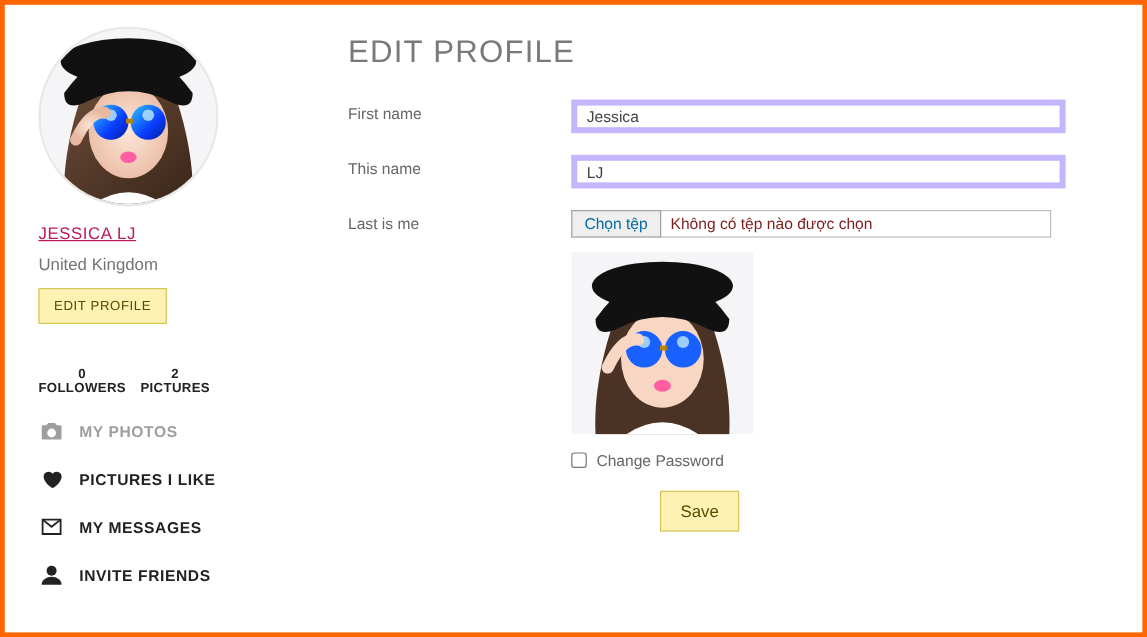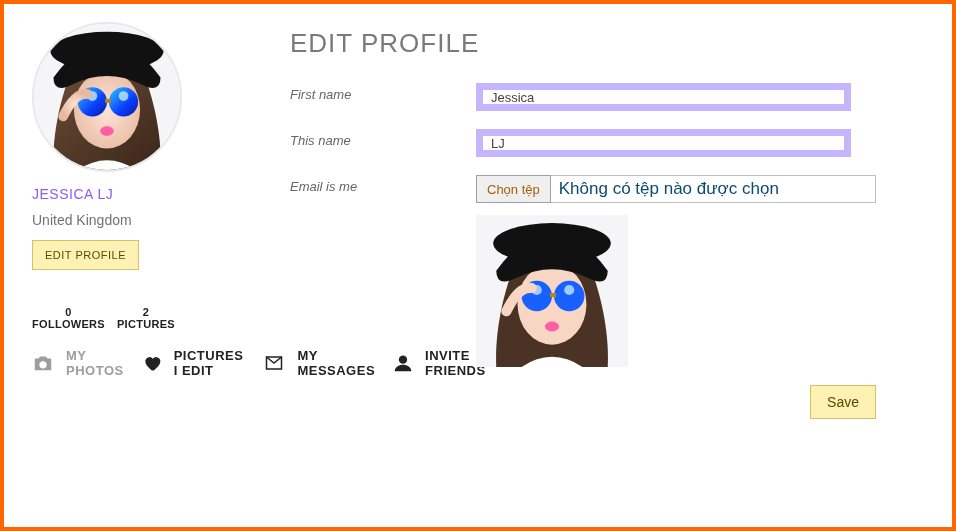--- a/index.html
+++ b/index.html
@@ -19,21 +19,21 @@
   .avatar-wrap { width: 150px; height: 150px; }
   .avatar {
     width: 150px; height: 150px; border-radius: 50%;
     overflow: hidden; background: #fff;
     border: 2px solid #e8e8e8;
   }
   .avatar svg { width: 100%; height: 100%; display: block; }
   .username {
     margin-top: 14px;
     font-size: 14px; letter-spacing: .5px;
-    color: #8b5cf6; 
+    color: #be185d; text-decoration: underline;
     font-weight: 500;
   }
   .location {
     margin-top: 10px;
     font-size: 14px; color: #737373;
   }
   .edit-btn {
     margin-top: 12px;
     background: #fdf2b3;
     border: 1px solid #d6c35a;
@@ -46,21 +46,21 @@
     margin-top: 36px;
     display: flex; gap: 12px;
     font-size: 11px; font-weight: 700;
     letter-spacing: .3px;
     color: #222;
   }
   .stat { text-align: center; }
   .stat .num { display: block; }
   .nav {
     margin-top: 18px;
-    display: flex; flex-direction: row; gap: 18px;
+    display: flex; flex-direction: column; gap: 18px;
   }
   .nav-item {
     display: flex; align-items: center; gap: 12px;
     font-size: 13px; font-weight: 600; letter-spacing: .5px;
     color: #222; cursor: pointer;
   }
   .nav-item .ic { width: 22px; height: 22px; display: flex; align-items: center; justify-content: center; }
   .nav-item svg { fill: #222; }
   .nav-item.muted { color: #9e9e9e; }
   .nav-item.muted svg { fill: #9e9e9e; }
@@ -73,51 +73,50 @@
     font-size: 26px; font-weight: 300; color: #7a7a7a;
     letter-spacing: 1px; margin-bottom: 24px;
   }
   .frow {
     display: flex; align-items: flex-start;
     margin-bottom: 18px;
   }
   .flabel {
     width: 186px; font-size: 13px; color: #666;
     padding-top: 4px;
-    font-style: italic;
   }
   .flabel .req { color: #d9534f; }
   .fcontrol { flex: 1; }
   .txt {
-    width: 375px; height: 28px;
-    border: 7px solid #c4b5fd; padding: 3px 8px;
+    width: 412px; height: 28px;
+    border: 5px solid #c4b5fd; padding: 3px 8px;
     font-size: 13px; color: #444;
   }
   .txt.blur { color: #ccc; filter: blur(2px); }
   .file-row { display: flex; align-items: stretch; width: 400px; }
   .file-btn {
     border: 1px solid #a0a0a0; background: #efefef;
     font-size: 13px; padding: 3px 10px; cursor: pointer;
-    color: #a16207;
+    color: #0369a1;
   }
   .file-text {
     flex: 1; border: 1px solid #bfbfbf; border-left: none;
-    font-size: 17px; padding: 3px 8px; color: #0c4a6e;
+    font-size: 13px; padding: 3px 8px; color: #7f1d1d;
     display: flex; align-items: center;
   }
   .preview {
     margin-top: 12px; width: 152px; height: 152px;
     background: #fff; overflow: hidden;
   }
   .preview svg { width: 100%; height: 100%; display: block; }
   .chk-row {
     margin-top: 14px; display: flex; align-items: center; gap: 8px;
     font-size: 13px; color: #666;
   }
-  .save-row { display: flex; justify-content: flex-end; margin-top: 14px; padding-right: 48px; }
+  .save-row { display: flex; justify-content: center; margin-top: 14px; padding-right: 48px; }
   .save-btn {
     background: #fdf2b3; border: 1px solid #d6c35a;
     padding: 8px 16px; font-size: 14px; color: #5a4a00;
     cursor: pointer;
   }
 </style>
 </head>
 <body>
 
 <div class="frame">
@@ -180,21 +179,21 @@
             </svg>
         </span>
         <span>MY PHOTOS</span>
       </div>
       <div class="nav-item">
         <span class="ic">
           <svg viewBox="0 0 24 24" width="20" height="20">
               <path d="M12 21s-8-5.3-8-11a5 5 0 019-3 5 5 0 019 3c0 5.7-8 11-8 11z"></path>
             </svg>
         </span>
-        <span>PICTURES I EDIT</span>
+        <span>PICTURES I LIKE</span>
       </div>
       <div class="nav-item">
         <span class="ic">
           <svg viewBox="0 0 24 24" width="22" height="18">
               <path d="M2 4h20v16H2z" fill="none" stroke="#222" stroke-width="2"></path>
               <path d="M2 4l10 8 10-8" fill="none" stroke="#222" stroke-width="2"></path>
             </svg>
         </span>
         <span>MY MESSAGES</span>
       </div>
@@ -222,21 +221,21 @@
 
     <div class="frow">
       <div class="flabel">This name</div>
       <div class="fcontrol">
         <input class="txt" value="LJ" style="">
       </div>
     </div>
 
 
     <div class="frow">
-      <div class="flabel">Email is me</div>
+      <div class="flabel">Last is me</div>
       <div class="fcontrol">
         <div class="file-row">
           <button class="file-btn">Chọn tệp</button>
           <div class="file-text">Không có tệp nào được chọn</div>
         </div>
         <div class="preview">
           <svg viewBox="0 0 150 150">
             <rect width="150" height="150" fill="#f5f5f7"></rect>
             <path d="M20 150 C 18 110, 30 70, 36 55 L 114 55 C 120 70, 132 110, 130 150 Z" fill="#4a3324"></path>
             <ellipse cx="75" cy="88" rx="34" ry="40" fill="#f7d7c4"></ellipse>
@@ -245,20 +244,24 @@
             <circle cx="60" cy="80" r="15" fill="#1860ff"></circle>
             <circle cx="92" cy="80" r="15" fill="#1860ff"></circle>
             <rect x="73" y="77" width="6" height="4" fill="#b8860b"></rect>
             <circle cx="60" cy="74" r="5" fill="#bfe9ff" opacity="0.8"></circle>
             <circle cx="92" cy="74" r="5" fill="#bfe9ff" opacity="0.8"></circle>
             <ellipse cx="75" cy="110" rx="7" ry="5" fill="#ff5fa2"></ellipse>
             <path d="M30 95 Q 42 70 55 72" stroke="#f7d7c4" stroke-width="10" fill="none" stroke-linecap="round"></path>
             <path d="M45 150 Q 75 130 105 150 Z" fill="#fff"></path>
           </svg>
         </div>
+        <label class="chk-row">
+          <input type="checkbox" style="">
+          <span>Change Password</span>
+        </label>
       </div>
     </div>
 
     <div class="save-row">
       <button class="save-btn">Save</button>
     </div>
   </div>
 </div>
 
 </body></html>

